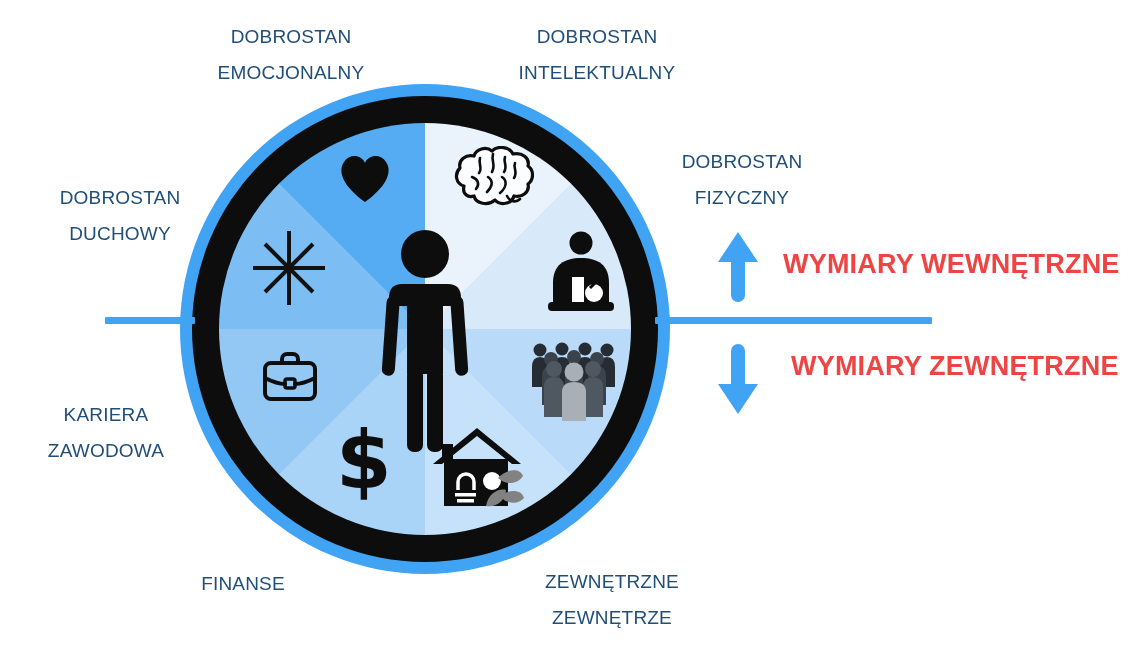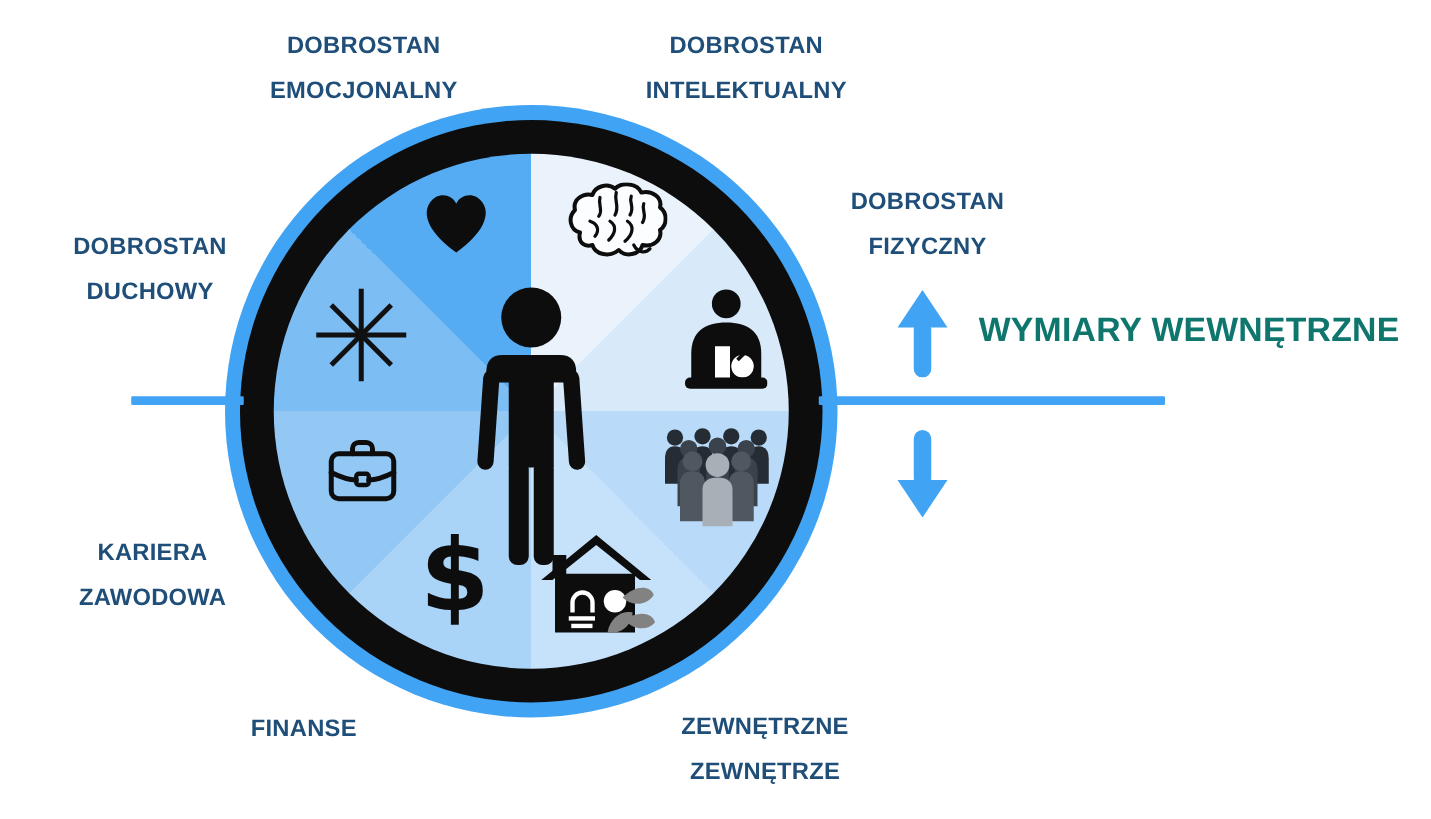--- a/index.html
+++ b/index.html
@@ -11,23 +11,23 @@
   
   .axis-seg{position:absolute;top:317px;height:7px;background:var(--accent);z-index:6;border-radius:1px;}
   .axis-left{left:105px;width:90px;}
   .axis-right{left:655px;width:277px;}
   
   .wheel{position:absolute;left:180px;top:84px;width:490px;height:490px;border-radius:50%;
          background:var(--accent);z-index:1;}
   .wheel-black{position:absolute;left:12px;top:12px;right:12px;bottom:12px;border-radius:50%;background:var(--ink);}
   .wheel-pie{position:absolute;left:27px;top:27px;right:27px;bottom:27px;border-radius:50%;background:#cfe6fa;}
   
-  .lbl{position:absolute;width:200px;text-align:center;color:var(--navy);font-weight:bold;
+  .lbl{position:absolute;width:200px;text-align:center;color:var(--navy);font-weight:normal;
        font-size:19px;line-height:36px;white-space:pre-line;letter-spacing:.2px;z-index:2;}
-  .axis-lbl{position:absolute;color:#0f766e;font-weight:bold;font-size:27px;line-height:30px;
+  .axis-lbl{position:absolute;color:#ef4444;font-weight:bold;font-size:27px;line-height:30px;
             white-space:nowrap;z-index:2;letter-spacing:.2px;}
   
   .icon{position:absolute;z-index:3;}
   .arrow{position:absolute;z-index:3;color:var(--accent);}
   .dollar{position:absolute;left:336px;top:421px;z-index:3;font-family:"DejaVu Sans",sans-serif;
           font-weight:bold;font-size:80px;line-height:80px;color:var(--ink);}
   .center-man{z-index:4;}
 </style>
 </head>
 <body>
@@ -44,27 +44,28 @@
   </div>
 
   <div class="lbl" style="left:191px;top:19px;">DOBROSTAN
 EMOCJONALNY</div>
   <div class="lbl" style="left:497px;top:19px;">DOBROSTAN
 INTELEKTUALNY</div>
   <div class="lbl" style="left:642px;top:144px;">DOBROSTAN
 FIZYCZNY</div>
   <div class="lbl" style="left:20px;top:180px;">DOBROSTAN
 DUCHOWY</div>
-  <div class="lbl" style="left:22px;top:397px;margin-top:28px;">KARIERA
+  <div class="lbl" style="left:6px;top:397px;">KARIERA
 ZAWODOWA</div>
   <div class="lbl" style="left:143px;top:566px;">FINANSE</div>
   <div class="lbl" style="left:512px;top:564px;">ZEWNĘTRZNE
 ZEWNĘTRZE</div>
 
   <div class="axis-lbl" style="left:783px;top:249px;">WYMIARY WEWNĘTRZNE</div>
+  <div class="axis-lbl" style="left:791px;top:351px;">WYMIARY ZEWNĘTRZNE</div>
 
   <svg class="arrow" style="left:716px;top:232px;" width="44" height="70" viewBox="0 0 44 70">
     <polygon points="22,0 42,30 2,30" fill="currentColor"></polygon>
     <rect x="15" y="24" width="14" height="46" rx="7" fill="currentColor"></rect>
   </svg>
   <svg class="arrow" style="left:716px;top:344px;" width="44" height="70" viewBox="0 0 44 70">
     <polygon points="22,70 42,40 2,40" fill="currentColor"></polygon>
     <rect x="15" y="0" width="14" height="46" rx="7" fill="currentColor"></rect>
   </svg>
 

